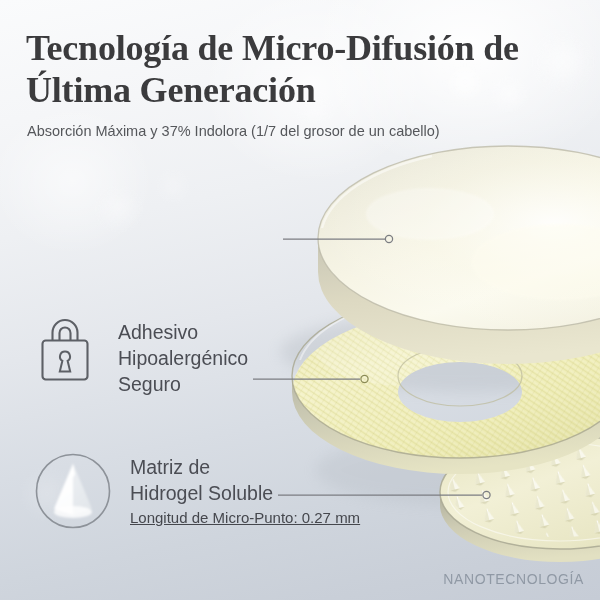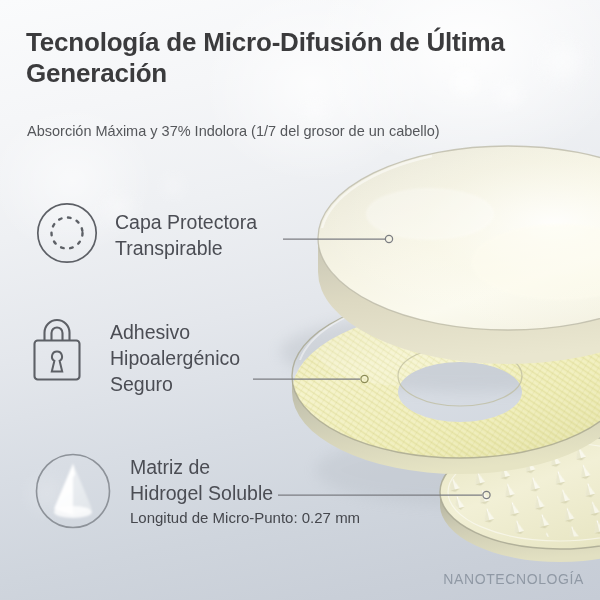--- a/index.html
+++ b/index.html
@@ -40,24 +40,25 @@
   .bk4 { left:300px; top:96px;  width:30px;  height:28px; opacity:.55; }
   .bk5 { left:96px;  top:188px; width:46px;  height:42px; opacity:.45; }
   .bk6 { left:158px; top:172px; width:30px;  height:28px; opacity:.4; }
   .bk7 { left:565px; top:150px; width:40px;  height:38px; opacity:.5; }
   .bk8 { left:20px;  top:470px; width:54px;  height:48px; opacity:.25; }
 
   
   .title {
     position:absolute; left:26px; top:27px;
     width:520px;
-    font-size:26px; font-weight:bold;
+    font-size:36px; font-weight:bold;
     line-height:1.18;
     color:#3b3b3d;
     letter-spacing:-0.2px;
+    font-family:Liberation Serif, serif;
   }
   .subtitle {
     position:absolute; left:27px; top:121px;
     width:420px;
     font-size:14.5px; font-weight:normal;
     line-height:1.45;
     color:#55575b;
   }
 
   
@@ -76,26 +77,27 @@
     font-size:19.5px;
     line-height:1.33;
     color:#4b4d54;
     white-space:pre-line;
   }
   .f-sub {
     font-size:15px;
     line-height:1.3;
     color:#45474d;
     margin-top:1px;
+    text-decoration:underline;
   }
 
   #f1 { left:36px; top:202px; }
   #f1 .f-label { margin-left:17px; margin-top:8px; }
 
-  #f2 { left:28px; top:316px;justify-content:center; }
+  #f2 { left:36px; top:316px;justify-content:center; }
   #f2 .f-label { margin-left:24px; margin-top:4px; }
 
   #f3 { left:34px; top:452px;justify-content:space-between; }
   #f3 .text-col { margin-left:18px; margin-top:3px; }
 
   
   .watermark {
     position:absolute; right:16px; bottom:13px;
     font-size:14px;
     letter-spacing:0.6px;
@@ -240,30 +242,20 @@
       <circle cx="389" cy="239" r="3.6" fill="none"></circle>
 
       <line x1="253" y1="379" x2="360" y2="379"></line>
       <circle cx="364.5" cy="379" r="3.6" fill="none" stroke="#8a8a55"></circle>
 
       <line x1="278" y1="495" x2="482" y2="495"></line>
       <circle cx="486.5" cy="495" r="3.6" fill="none"></circle>
     </g>
   </svg>
 
-  <div class="feature" id="f1">
-    <span class="icon-wrap">
-      <svg width="62" height="62" viewBox="0 0 62 62">
-        <circle cx="31" cy="31" r="29.2" fill="none" stroke="#5d6066" stroke-width="1.7"></circle>
-        <circle cx="31" cy="31" r="15.5" fill="none" stroke="#5d6066" stroke-width="2.4" stroke-linecap="round" stroke-dasharray="2.6 6.6"></circle>
-      </svg>
-    </span>
-    <span class="f-label">Capa Protectora
-Transpirable</span>
-  </div>
 
   <div class="feature" id="f2">
     <span class="icon-wrap">
       <svg width="58" height="70" viewBox="0 0 58 70">
         <path d="M16.5 24 V16.5 a12.5 12.5 0 0 1 25 0 V24" fill="none" stroke="#5d6066" stroke-width="2.1" stroke-linecap="round"></path>
         <path d="M23.5 24 V17 a5.5 5.5 0 0 1 11 0 V24" fill="none" stroke="#5d6066" stroke-width="2.1" stroke-linecap="round"></path>
         <rect x="6.5" y="24.5" width="45" height="39" rx="3.2" fill="none" stroke="#5d6066" stroke-width="2.1"></rect>
         <path d="M29 35.5 a5 5 0 0 0 -2.6 9.3 L23.8 55.5 h10.4 L31.6 44.8 A5 5 0 0 0 29 35.5 Z" fill="none" stroke="#5d6066" stroke-width="2"></path>
       </svg>
     </span>

